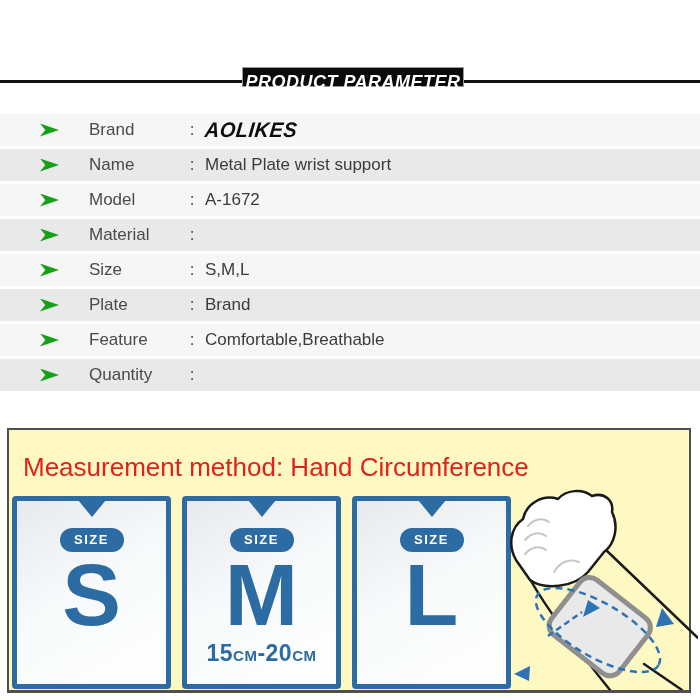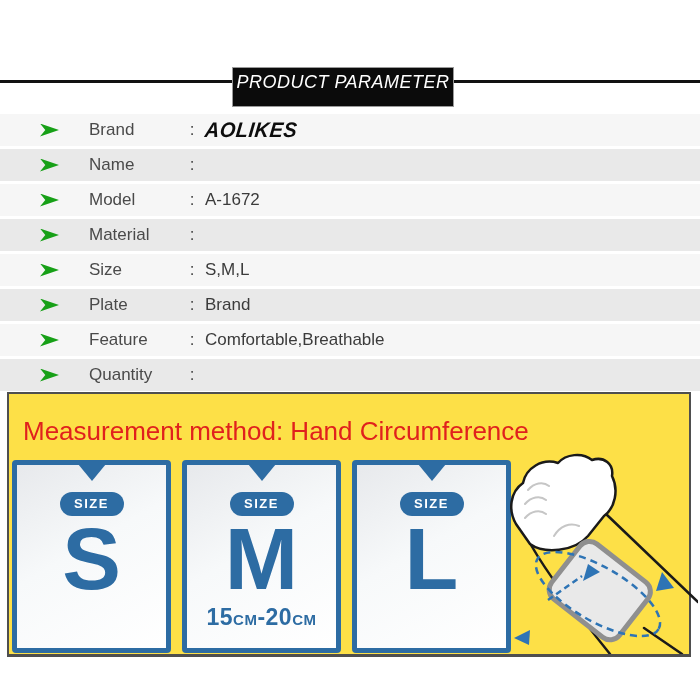--- a/index.html
+++ b/index.html
@@ -3,23 +3,23 @@
 <meta charset="utf-8">
 <style>
   html,body{margin:0;padding:0;}
   body{
     width:700px;height:700px;position:relative;background:#ffffff;
     font-family:"Liberation Sans",sans-serif;overflow:hidden;
   }
   
   .header-line{position:absolute;top:80px;left:0;width:700px;height:3px;background:#111;}
   .header-box{
-    position:absolute;left:232px;top:67px;width:222px;height:40px;box-sizing:border-box;
+    position:absolute;left:242px;top:67px;width:222px;height:20px;box-sizing:border-box;
     background:#0b0b0b;border:1px solid #9a9a9a;color:#fff;
-    font-size:18px;font-weight:normal;font-style:italic;letter-spacing:.5px;
+    font-size:18px;font-weight:bold;font-style:italic;letter-spacing:.5px;
     text-align:center;line-height:29px;
   }
   
   .param-table{position:absolute;top:114px;left:0;width:700px;}
   .param-row{height:32px;margin-bottom:3px;display:flex;align-items:center;}
   .param-row:nth-child(odd){background:#f6f6f6;}
   .param-row:nth-child(even){background:#e9e9e9;}
   .row-arrow{
     margin-left:40px;width:19px;height:13px;background:#17a017;flex:0 0 19px;
     clip-path:polygon(0 0,100% 50%,0 100%,28% 50%);
@@ -27,22 +27,22 @@
   .param-label{margin-left:30px;width:90px;font-size:17px;color:#4a4a4a;}
   .param-colon{width:26px;font-size:17px;color:#4a4a4a;text-align:center;}
   .param-value{font-size:17px;color:#3b3b3b;}
   .param-value.red{color:#e0211d;}
   .logo-text{
     display:inline-block;font-weight:800;font-style:italic;font-size:20px;
     letter-spacing:.5px;color:#0d0d0d;transform:skewX(-6deg) scaleY(1.05);
   }
   
   .measure-box{
-    position:absolute;left:7px;top:392px;width:684px;height:265px;box-sizing:border-box;
-    border:2px solid #4f4f4f;border-bottom-width:3px;background:#fde047;
+    position:absolute;left:7px;top:428px;width:684px;height:265px;box-sizing:border-box;
+    border:2px solid #4f4f4f;border-bottom-width:3px;background:#fef9c3;
   }
   .measure-title{position:absolute;left:14px;top:22px;font-size:26px;color:#e0211d;}
   .cards-row{position:absolute;left:3px;top:66px;display:flex;gap:11px;}
   .size-card{
     width:159px;height:193px;box-sizing:border-box;position:relative;
     border:5px solid #2d6ca3;border-radius:4px;
     background:linear-gradient(150deg,#e7e9ec 0%,#f7f9fa 45%,#ffffff 100%);
   }
   .card-notch{
     position:absolute;top:-1px;left:50%;transform:translateX(-50%);
@@ -77,20 +77,21 @@
     <span class="row-arrow"></span>
     <span class="param-label">Brand</span>
     <span class="param-colon">:</span>
     <span class="param-value"><span class="logo-text">AOLIKES</span></span>
   </div>
 
   <div class="param-row">
     <span class="row-arrow"></span>
     <span class="param-label">Name</span>
     <span class="param-colon">:</span>
+    <span class="param-value">Metal Plate wrist support</span>
   </div>
 
   <div class="param-row">
     <span class="row-arrow"></span>
     <span class="param-label">Model</span>
     <span class="param-colon">:</span>
     <span class="param-value">A-1672</span>
   </div>
 
   <div class="param-row">

